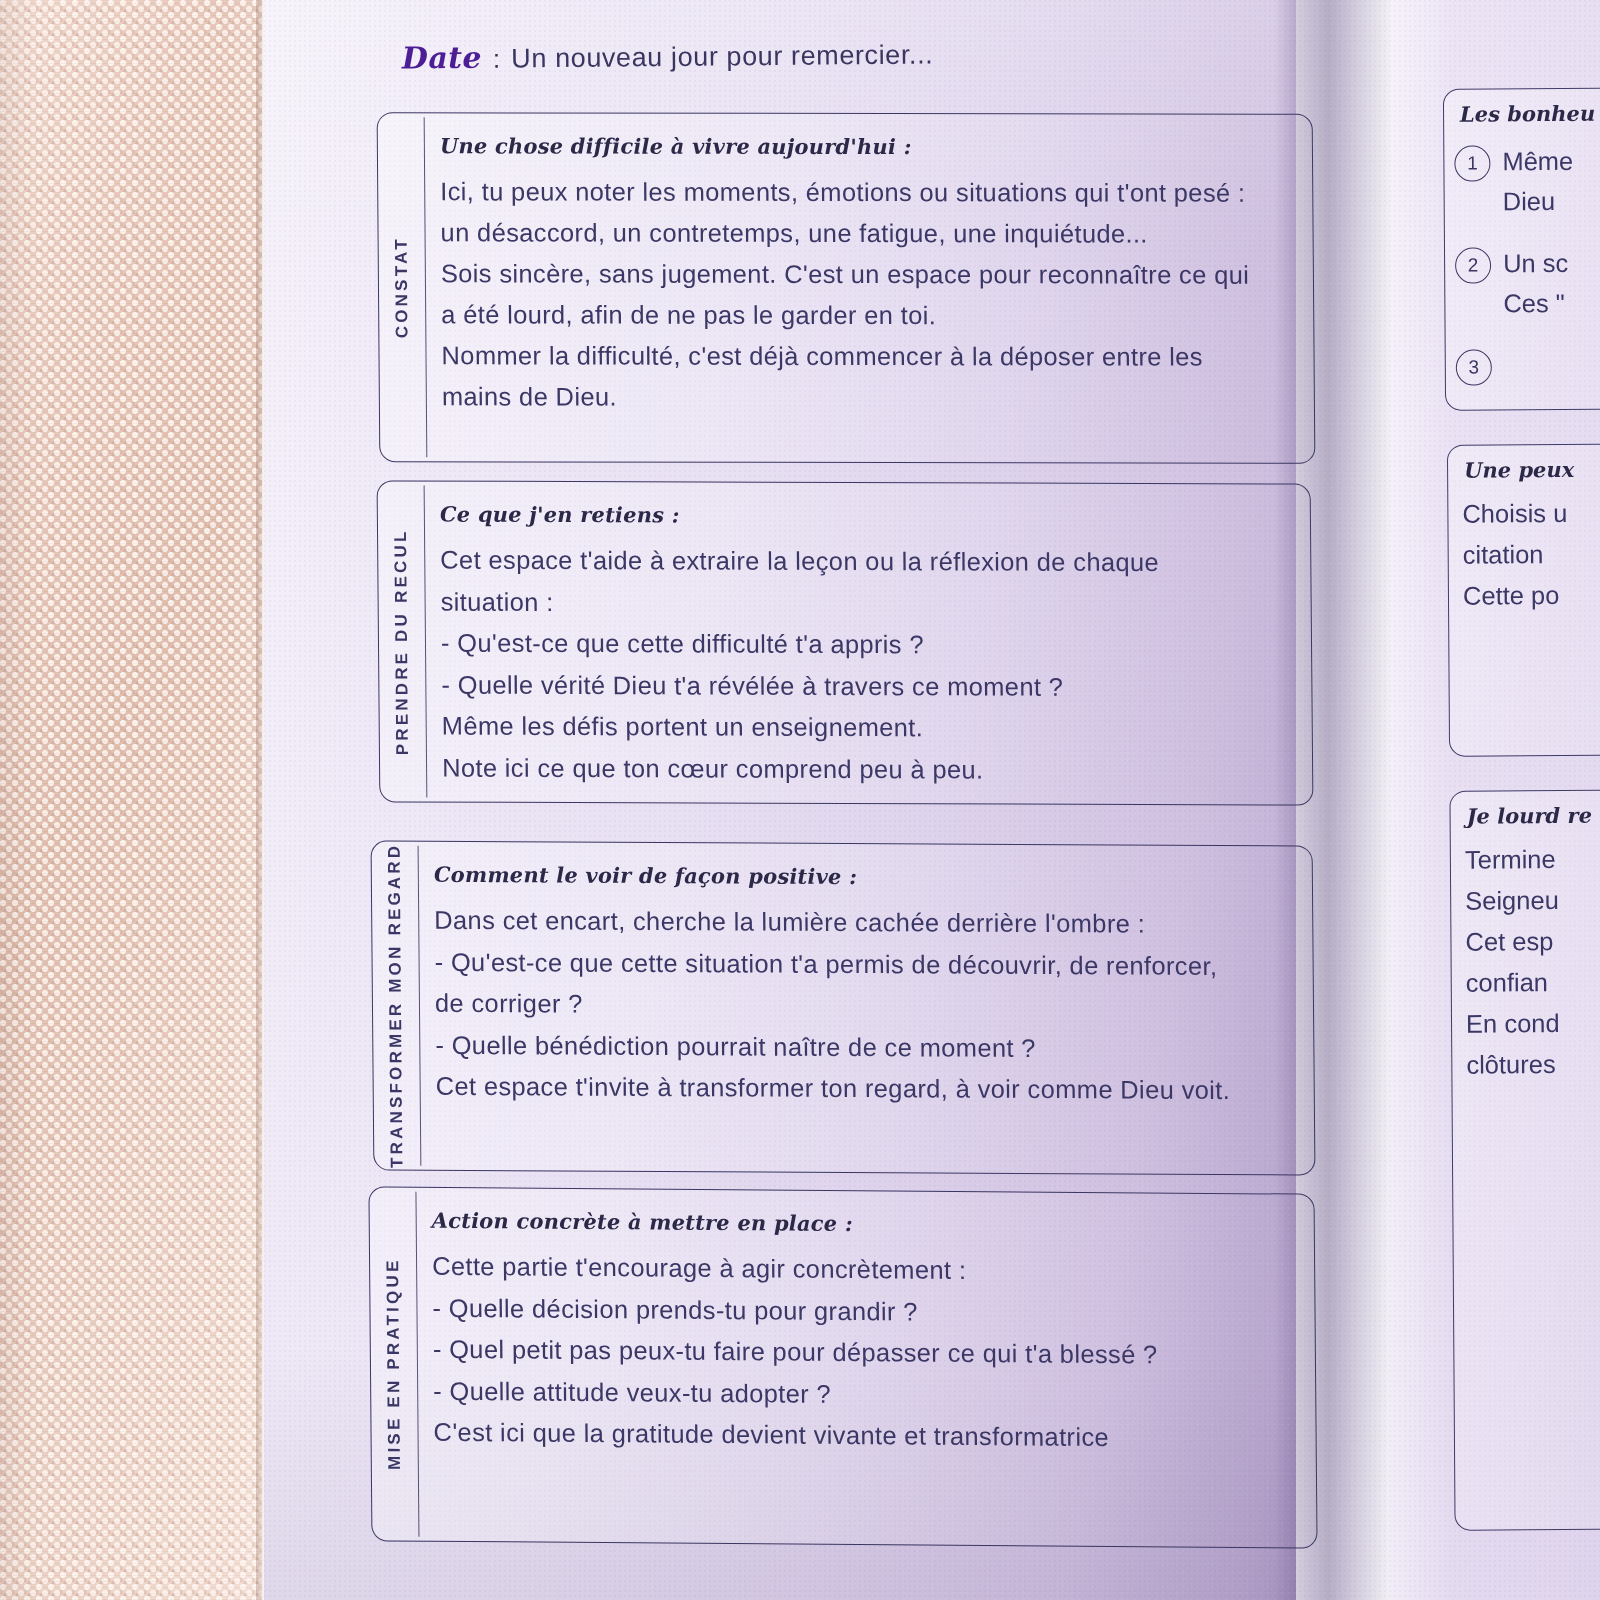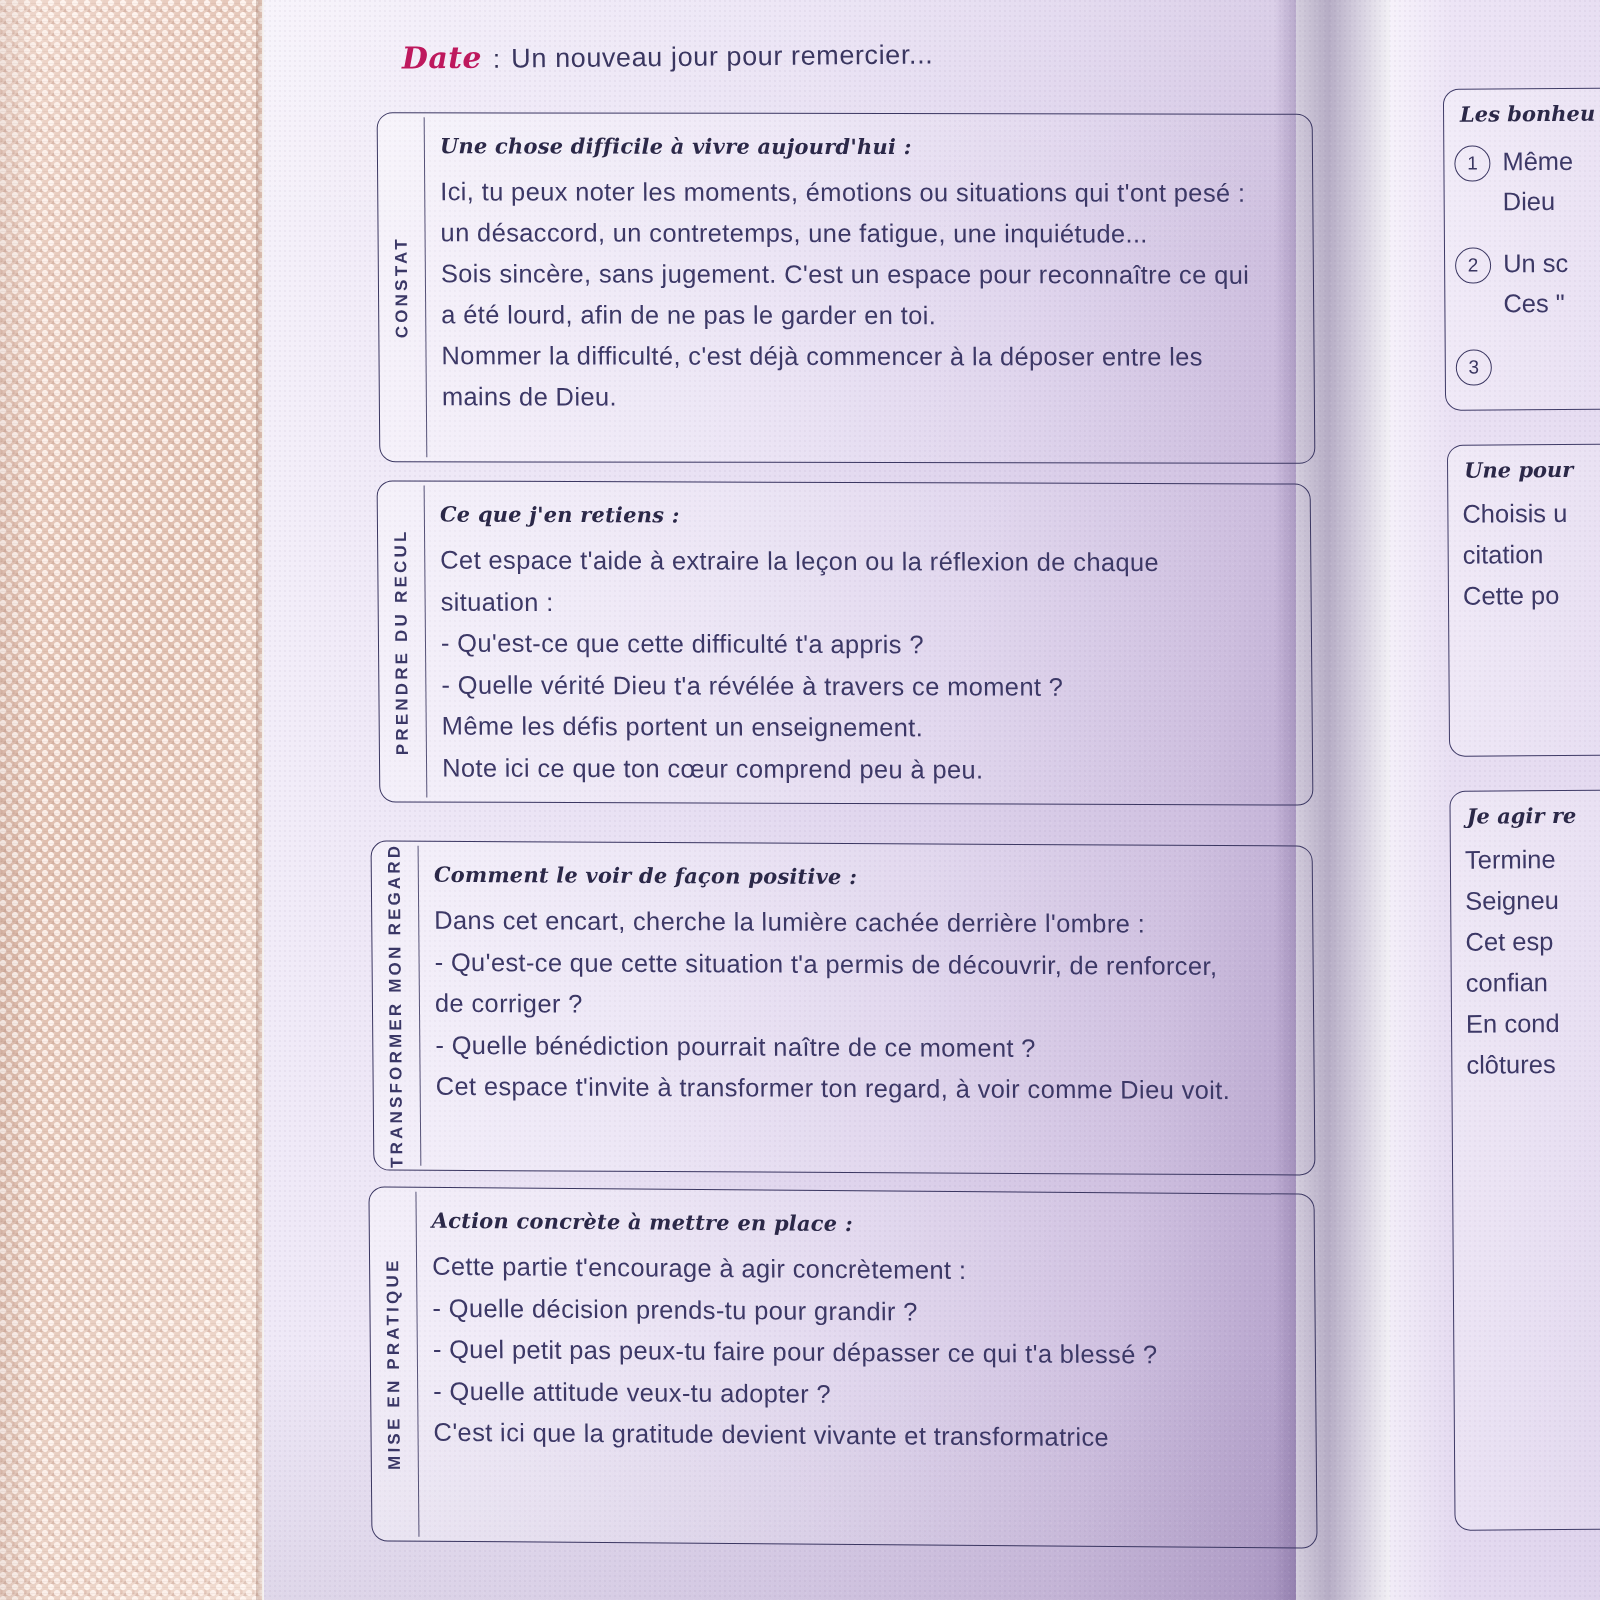--- a/index.html
+++ b/index.html
@@ -79,21 +79,21 @@
 
   
   .dateline{
     position:absolute;left:402px;top:38px;
     display:flex;align-items:baseline;gap:11px;
     transform:rotate(-0.55deg);
   }
   .script{
     font-family:"DejaVu Serif", serif;
     font-style:italic;font-weight:700;
-    color:#be185d;letter-spacing:.4px;
+    color:#4c1d95;letter-spacing:.4px;
   }
   .date-label{font-size:30px;}
   .date-colon{font-family:"Liberation Sans",sans-serif;font-size:26px;color:#343155;font-style:normal;font-weight:400;}
   .date-value{
     font-family:"Liberation Sans", sans-serif;
     font-size:27px;color:#3a3660;letter-spacing:.6px;font-weight:300;
   }
 
   
   .box{
@@ -276,30 +276,30 @@
         </div>
       </div>
       <div class="rnum-row">
         <div class="rnum">3</div>
         <div class="rnum-text"></div>
       </div>
     </div>
   </div>
 
   <div class="rbox" id="rbox-2">
-    <div class="rtitle">Une pour</div>
+    <div class="rtitle">Une peux</div>
     <div class="rlines">
       <div class="rline">Choisis u</div>
       <div class="rline">citation</div>
       <div class="rline">Cette po</div>
     </div>
   </div>
 
   <div class="rbox" id="rbox-3">
-    <div class="rtitle">Je agir re</div>
+    <div class="rtitle">Je lourd re</div>
     <div class="rlines">
       <div class="rline">Termine</div>
       <div class="rline">Seigneu</div>
       <div class="rline">Cet esp</div>
       <div class="rline">confian</div>
       <div class="rline">En cond</div>
       <div class="rline">clôtures</div>
     </div>
   </div>
 

